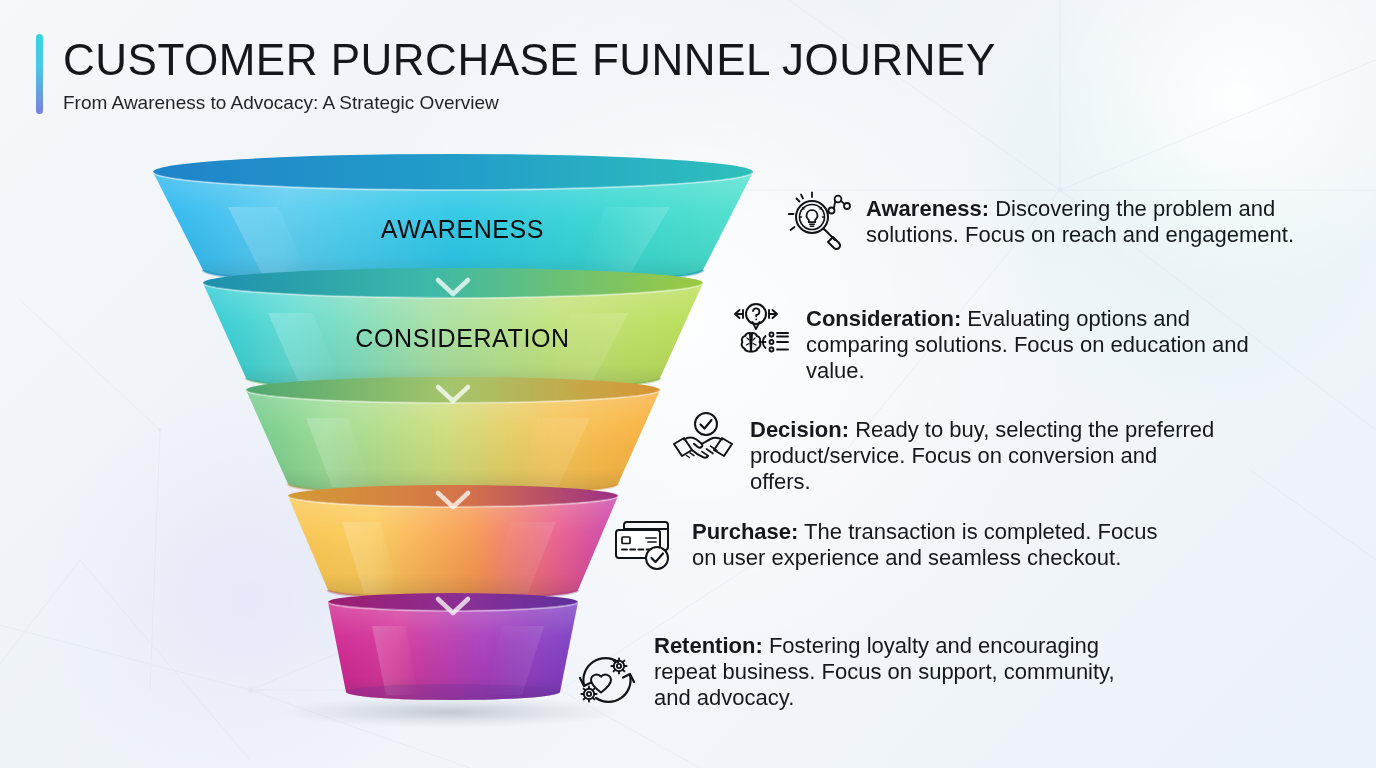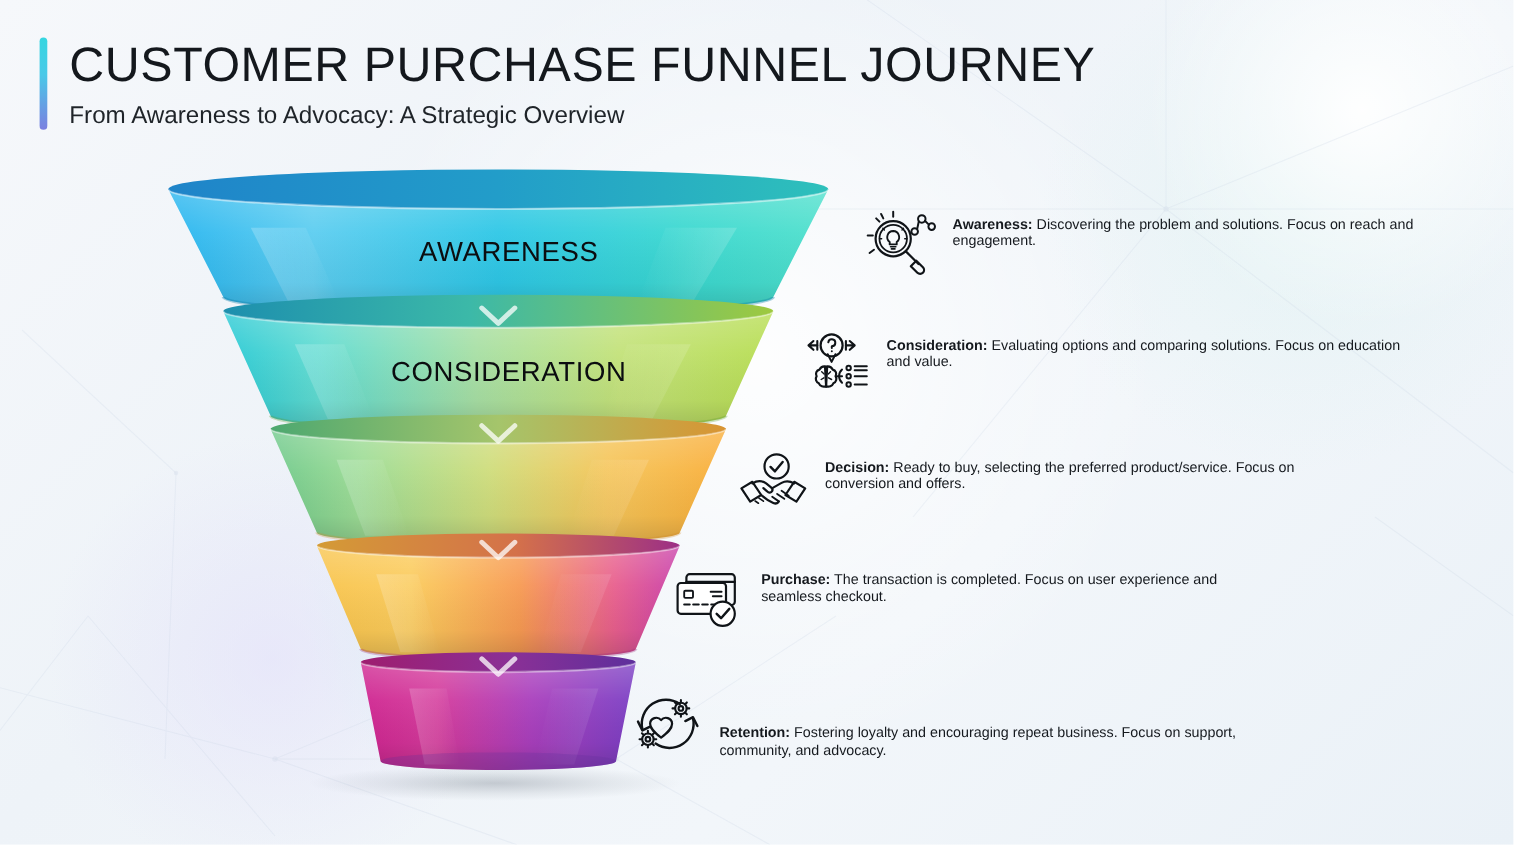--- a/index.html
+++ b/index.html
@@ -50,21 +50,21 @@
   #title-block { padding-top: 2px; }
   #page-title {
     font-size: 44px;
     letter-spacing: 0.5px;
     font-weight: 400;
     color: #14181d;
     line-height: 1.08;
     white-space: nowrap;
   }
   #page-subtitle {
-    font-size: 22px;
+    font-size: 19px;
     font-weight: 400;
     color: #1f2429;
     margin-top: 8px;
     white-space: nowrap;
   }
 
   
   #funnel {
     position: absolute;
     left: 150px;
@@ -98,21 +98,21 @@
     align-items: flex-start;
     gap: 14px;
   }
   .item .ico {
     flex: 0 0 auto;
     width: 66px;
     height: 62px;
   }
   .item .ico svg { display: block; width: 100%; height: 100%; }
   .item .txt {
-    font-size: 13px;
+    font-size: 22px;
     line-height: 1.18;
     color: #15191e;
     padding-top: 6px;
     max-width: 470px;
   }
   .item .txt .lead { font-weight: bold; }
 
   #item-awareness     { left: 786px; top: 190px; }
   #item-consideration { left: 726px; top: 300px; }
   #item-decision      { left: 670px; top: 411px; }

